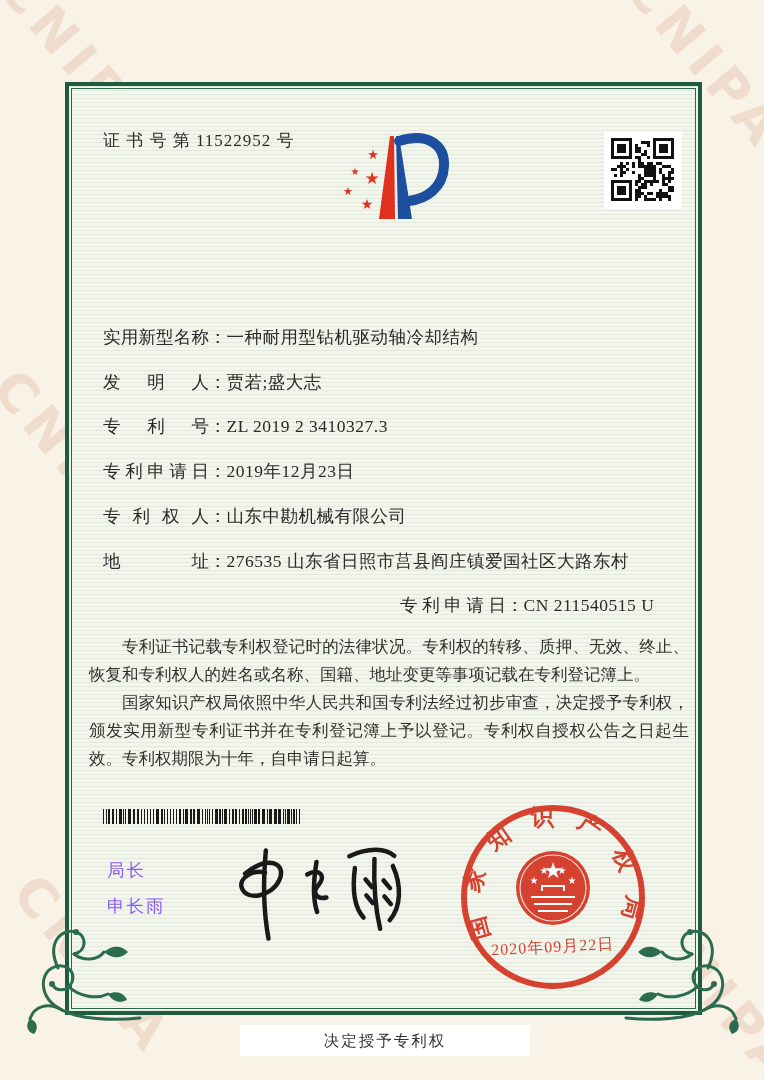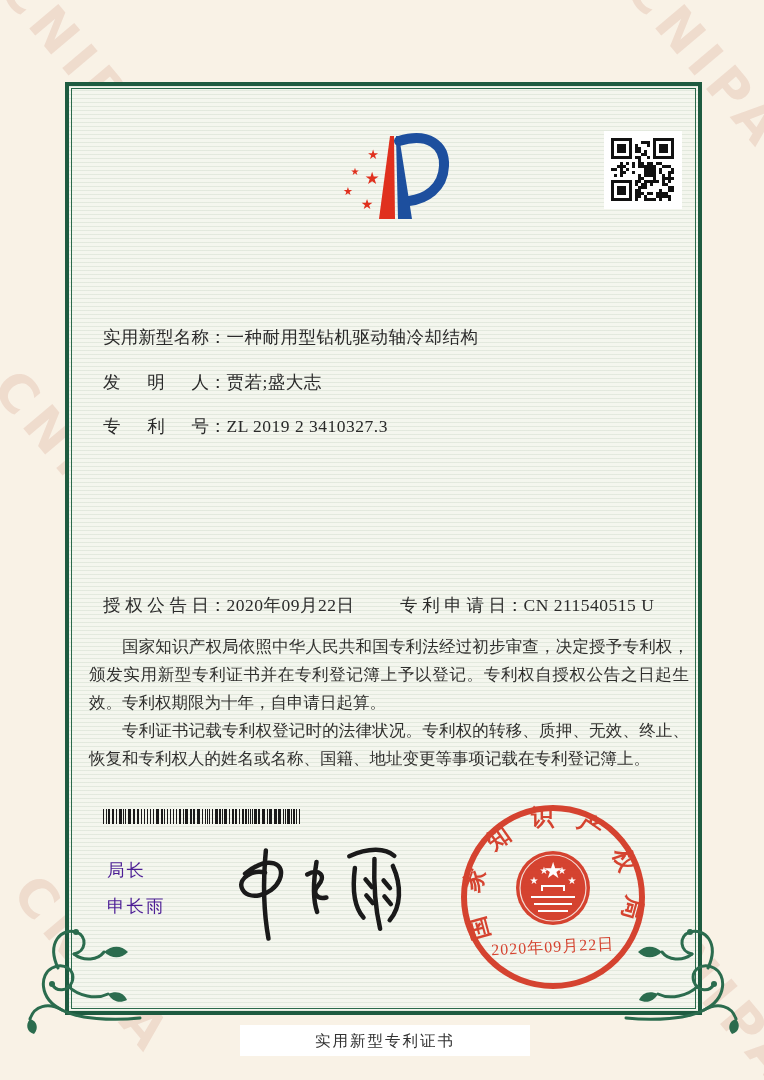--- a/index.html
+++ b/index.html
@@ -15,21 +15,21 @@
   .certno{position:absolute;left:103px;top:129px;font-size:17px;color:#2b2b2b;letter-spacing:1px;}
   .title{position:absolute;left:65px;top:230px;width:637px;text-align:center;font-size:40px;
       font-weight:bold;color:#1c1c1c;letter-spacing:9px;}
   .frow{position:absolute;left:103px;font-size:17.5px;color:#2a2a2a;white-space:nowrap;}
   .flabel{display:inline-block;width:106px;text-align:justify;text-align-last:justify;}
   .fval{letter-spacing:0.5px;}
   .frow2{position:absolute;left:400px;font-size:17.5px;color:#2a2a2a;white-space:nowrap;}
   .body-text{position:absolute;left:89px;top:633px;width:600px;font-size:16.5px;line-height:28px;
       color:#30302e;text-align:justify;}
   .body-text p{margin:0;text-indent:2em;}
-  .siglabel{position:absolute;left:107px;font-size:17.5px;color:#4c1d95;letter-spacing:2px;}
+  .siglabel{position:absolute;left:107px;font-size:17.5px;color:#8b5cf6;letter-spacing:2px;}
   .barcode{position:absolute;left:103px;top:809px;width:201px;height:15px;}
   .signature{position:absolute;left:216px;top:840px;width:200px;height:100px;transform:rotate(-3deg);}
   .seal{position:absolute;left:458px;top:802px;width:190px;height:190px;opacity:0.95;}
   .pagenum{position:absolute;left:65px;top:982px;width:637px;text-align:center;font-size:14.5px;
       color:#333;letter-spacing:1px;}
   .contnote{position:absolute;left:240px;top:1025px;width:290px;height:31px;background:#ffffff;
       text-align:center;font-size:15.5px;line-height:31px;color:#333;letter-spacing:2px;}
   .ornament{position:absolute;width:132px;height:112px;}
   .orn-bl{left:16px;top:922px;}
   .orn-br{left:618px;top:922px;transform:scaleX(-1);}
@@ -79,20 +79,21 @@
     </g>
     <g fill="#2b6c4e">
       <circle cx="36" cy="62" r="3"></circle>
         <circle cx="60" cy="10" r="3"></circle>
       <path d="M88,30 c8,-7 17,-7 24,0 c-7,7 -16,7 -24,0 z"></path>
       <path d="M14,97 c-5,6 -3,13 4,15 c5,-6 3,-13 -4,-15 z"></path>
       <path d="M92,72 c9,-4 16,-1 19,6 c-8,4 -15,1 -19,-6 z"></path>
     </g>
   </svg>
 
+  <div class="certno">证 书 号 第 11522952 号</div>
 
   <svg class="logo" viewBox="0 0 120 106">
     <path d="M67,21 C96,12 113,25 112,46 C111,69 93,79 77,81" stroke="#1d4f9e" stroke-width="10" fill="none" stroke-linecap="round"></path>
     <polygon points="58,16 62,16 63,99 47,99" fill="#e0301e"></polygon>
     <polygon points="64,16 67,16 80,99 66,99" fill="#1d4f9e"></polygon>
     <text x="41" y="39" font-size="13" fill="#e0301e" text-anchor="middle">★</text>
     <text x="23" y="55" font-size="10" fill="#e0301e" text-anchor="middle">★</text>
     <text x="40" y="64" font-size="17" fill="#e0301e" text-anchor="middle">★</text>
     <text x="16" y="75" font-size="11" fill="#e0301e" text-anchor="middle">★</text>
     <text x="35" y="89" font-size="14" fill="#e0301e" text-anchor="middle">★</text>
@@ -244,30 +245,36 @@
 
   <div class="frow" style="top:325px;">
     <span class="flabel">实用新型名称</span><span>：</span><span class="fval">一种耐用型钻机驱动轴冷却结构</span>
   </div>
   <div class="frow" style="top:370px;">
     <span class="flabel">发明人</span><span>：</span><span class="fval">贾若;盛大志</span>
   </div>
   <div class="frow" style="top:414px;">
     <span class="flabel">专利号</span><span>：</span><span class="fval">ZL 2019 2 3410327.3</span>
   </div>
-  <div class="frow" style="top:593px;">
-    <span class="flabel">授权公告日</span><span>：</span><span class="fval">2020年09月22日</span>
+  <div class="frow" style="top:459px;">
+    <span class="flabel">专利申请日</span><span>：</span><span class="fval">2019年12月23日</span>
+  </div>
+  <div class="frow" style="top:504px;">
+    <span class="flabel">专利权人</span><span>：</span><span class="fval">山东中勘机械有限公司</span>
+  </div>
+  <div class="frow" style="top:549px;">
+    <span class="flabel">地址</span><span>：</span><span class="fval">276535 山东省日照市莒县阎庄镇爱国社区大路东村</span>
   </div>
   <div class="frow2" style="top:593px;">
     <span class="flabel">专利申请日</span><span>：</span><span class="fval">CN 211540515 U</span>
   </div>
 
   <div class="body-text">
+    <p>专利证书记载专利权登记时的法律状况。专利权的转移、质押、无效、终止、恢复和专利权人的姓名或名称、国籍、地址变更等事项记载在专利登记簿上。</p>
     <p>国家知识产权局依照中华人民共和国专利法经过初步审查，决定授予专利权，颁发实用新型专利证书并在专利登记簿上予以登记。专利权自授权公告之日起生效。专利权期限为十年，自申请日起算。</p>
-    <p>专利证书记载专利权登记时的法律状况。专利权的转移、质押、无效、终止、恢复和专利权人的姓名或名称、国籍、地址变更等事项记载在专利登记簿上。</p>
   </div>
 
   <div class="barcode" id="barcode">
       <div style="position: absolute; left: 0px; top: 0px; width: 1px; height: 100%; background: rgb(26, 26, 26);"></div>
       <div style="position: absolute; left: 3px; top: 0px; width: 1px; height: 100%; background: rgb(26, 26, 26);"></div>
       <div style="position: absolute; left: 5px; top: 0px; width: 2px; height: 100%; background: rgb(26, 26, 26);"></div>
       <div style="position: absolute; left: 9px; top: 0px; width: 2px; height: 100%; background: rgb(26, 26, 26);"></div>
       <div style="position: absolute; left: 13px; top: 0px; width: 1px; height: 100%; background: rgb(26, 26, 26);"></div>
       <div style="position: absolute; left: 16px; top: 0px; width: 3px; height: 100%; background: rgb(26, 26, 26);"></div>
       <div style="position: absolute; left: 20px; top: 0px; width: 1px; height: 100%; background: rgb(26, 26, 26);"></div>
@@ -365,15 +372,15 @@
         <path d="M84,89 v-5 h22 v5"></path>
         <path d="M73,95 h44"></path>
         <path d="M76,102 h38"></path>
         <path d="M80,109 h30"></path>
       </g>
     </g>
     <text x="95" y="150" font-size="16" fill="#d43a26" text-anchor="middle" letter-spacing="1" transform="rotate(-3 95 150)">2020年09月22日</text>
   </svg>
 
 
-  <div class="contnote">实用新型专利证书</div>
+  <div class="contnote">决定授予专利权</div>
 
 </div>
 
 </body></html>

